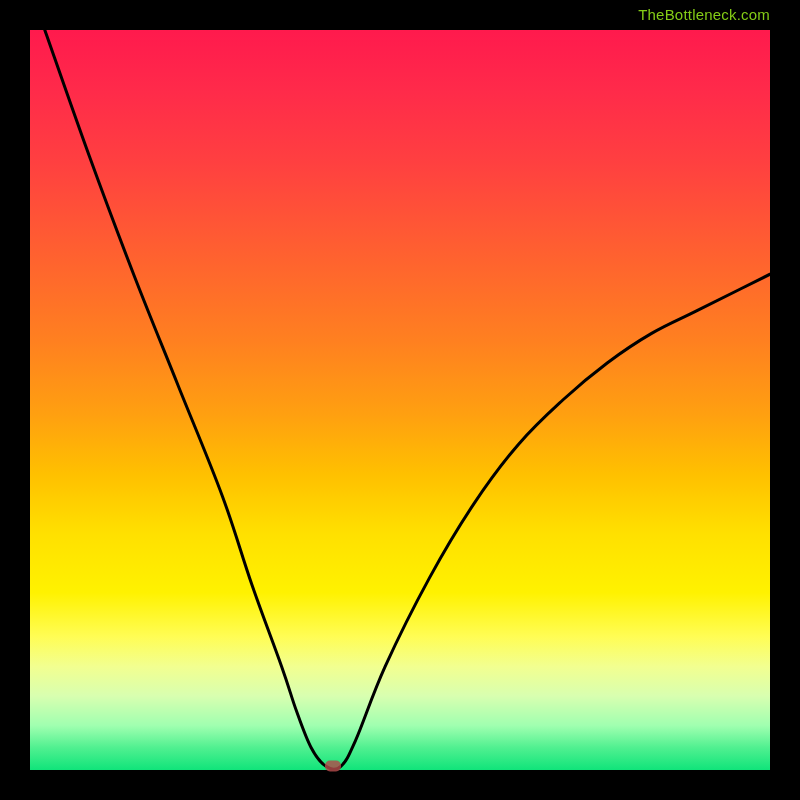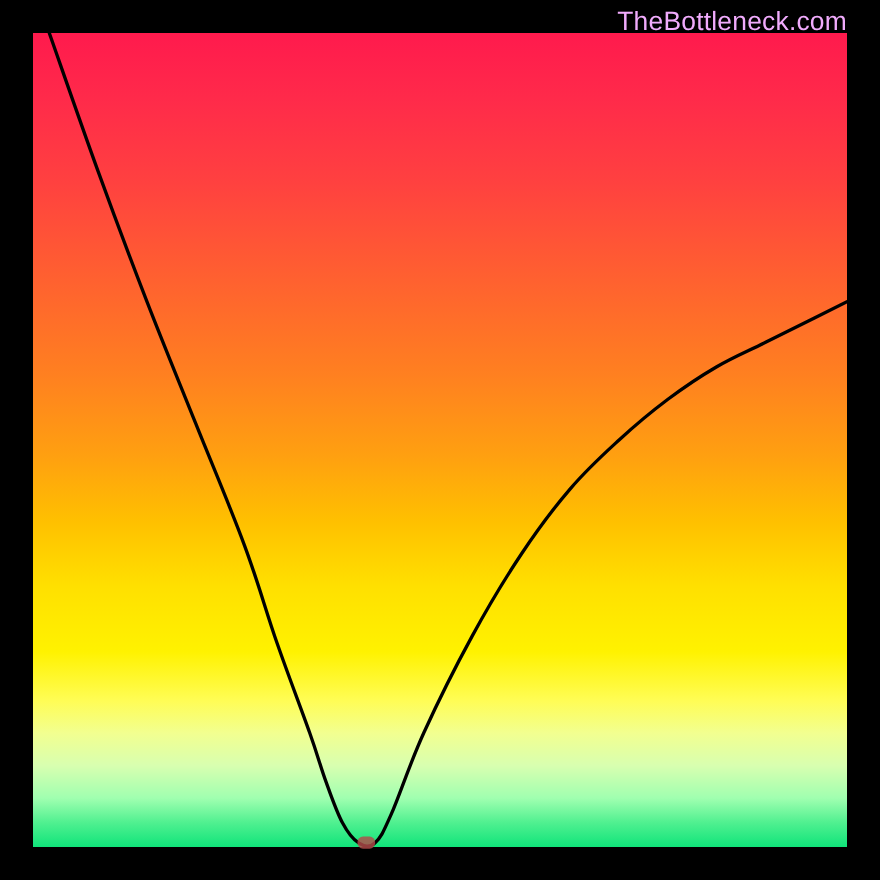--- a/index.html
+++ b/index.html
@@ -56,22 +56,22 @@
     height: 11px;
     border-radius: 5px;
     background: #b24a4a;
     opacity: 0.82;
     transform: translate(-50%, -50%);
   }
   .watermark {
     position: absolute;
     top: 6px;
     right: 30px;
-    color: #f0abfc;
-    font-size: 24px;
+    color: #84cc16;
+    font-size: 15px;
     font-weight: 500;
     letter-spacing: 0.2px;
   }
 </style>
 </head>
 <body>
 
 <div class="frame">
   <div class="watermark">TheBottleneck.com</div>
   <div class="plot">

